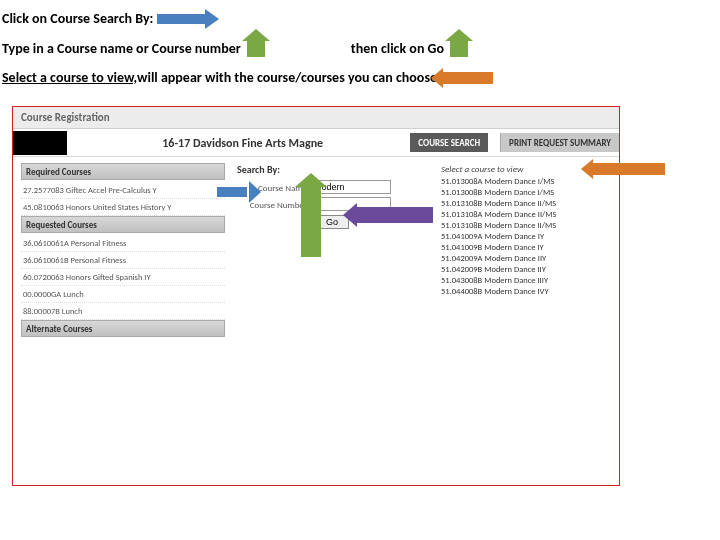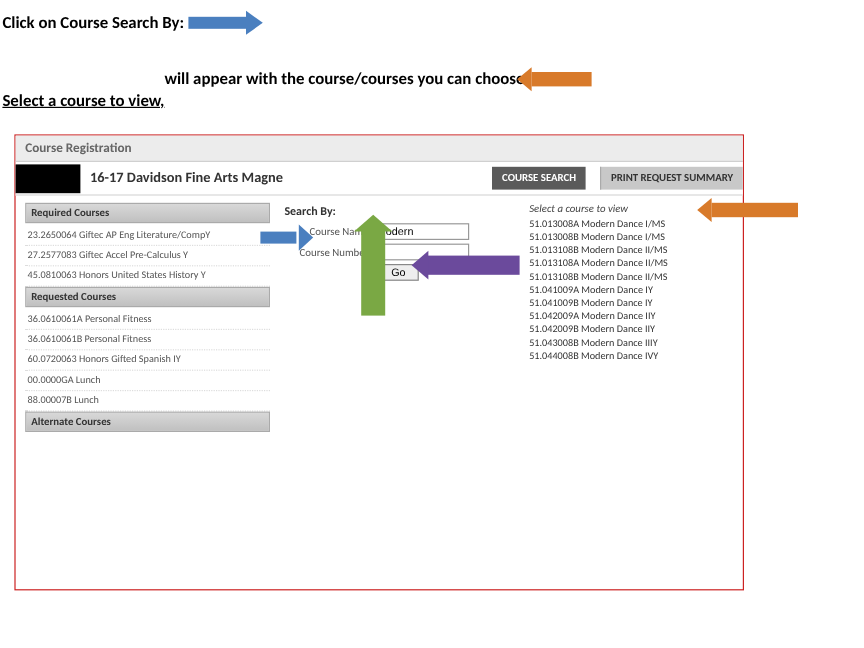--- a/index.html
+++ b/index.html
@@ -1,21 +1,21 @@
 <!DOCTYPE html>
 <html><head>
 <meta charset="utf-8">
 <style>
   * { box-sizing: border-box; margin: 0; padding: 0; }
   body { font-family: Calibri, Arial, sans-serif; font-size: 12px; background: #fff; width: 720px; height: 540px; position: relative; }
   
   .instructions { padding: 10px 2px 8px; }
   .instr-line { margin-bottom: 12px; font-size: 14px; font-weight: bold; color: #000; display: flex; align-items: center; }
   .instr-line .gap { display: inline-block; }
-  .underline { text-decoration: underline; margin-top: 36px; }
+  .underline { text-decoration: underline; }
   
   .arrow-blue-right {
     display: inline-block; width: 60px; height: 16px; position: relative; margin-left: 4px;
     background: linear-gradient(to right, #4a7fbf 0%, #4a7fbf 100%);
     background-size: 48px 10px; background-repeat: no-repeat; background-position: 0 3px;
   }
   .arrow-blue-right::after {
     content: ''; position: absolute; right: -2px; top: -2px;
     border-left: 14px solid #4a7fbf; border-top: 10px solid transparent; border-bottom: 10px solid transparent;
   }
@@ -29,21 +29,21 @@
   }
   .arrow-orange-left::before {
     content:''; position:absolute; left:-12px; top:-4px;
     border-right: 12px solid #d87a2a; border-top: 10px solid transparent; border-bottom: 10px solid transparent;
   }
   
   .app-frame { margin: 0 12px; border: 1px solid #c22; width: 608px; height: 380px; position: relative; background: #fff; }
   
   .app-titlebar { background: #ececec; border-bottom: 1px solid #d0d0d0; padding: 4px 8px; font-size: 11px; color: #666; font-weight: bold; }
   
-  .app-header { background: #fff; display: flex; align-items: center; height: 28px; border-bottom: 1px solid #d8d8d8; }
+  .app-header { background: #fff; display: flex; align-items: center; height: 28px; border-bottom: 1px solid #d8d8d8; text-align: center; }
   .blackbox { width: 54px; height: 24px; background: #000; margin-right: 8px; }
   .school-title { font-size: 12px; font-weight: bold; color: #333; flex: 1; }
   .header-tabs { display: flex; gap: 12px; }
   .header-tab { background: #5a5a5a; color: #fff; font-size: 9px; font-weight: bold; padding: 4px 8px; }
   .header-tab.light { background: #c8c8c8; color: #333; border-left: 1px solid #aaa; }
   
   .app-body { display: flex; padding-top: 4px; height: calc(100% - 50px); }
   
   .col-left { width: 220px; padding: 2px 8px; font-size: 9px; color: #444; }
   .units { font-size: 9px; color: #666; margin: 4px 0 6px; }
@@ -78,40 +78,46 @@
 </style>
 </head>
 <body>
 
 <div class="instructions">
   <div class="instr-line">
     <span>Click on Course Search By:</span>
     <span class="arrow-blue-right"></span>
   </div>
   <div class="instr-line">
+    <span>Type in a Course name or Course number</span>
+    <span class="arrow-green-up"></span>
+    <span class="gap" style="width:86px;"></span>
+    <span>then click on Go</span>
+    <span class="arrow-green-up"></span>
+  </div>
+  <div class="instr-line">
     <span class="underline">Select a course to view,</span>
     <span> will appear with the course/courses you can choose</span>
     <span class="arrow-orange-left" style="margin-left:6px;"></span>
   </div>
 </div>
 
 <div class="app-frame">
   <div class="app-titlebar">Course Registration</div>
   <div class="app-header">
     <div class="blackbox"></div>
     <div class="school-title">16-17 Davidson Fine Arts Magne</div>
     <div class="header-tabs">
       <div class="header-tab">COURSE SEARCH</div>
       <div class="header-tab light">PRINT REQUEST SUMMARY</div>
     </div>
   </div>
   <div class="app-body">
     <div class="col-left">
       <div class="section-head">Required Courses</div>
-      <div class="course-row">23.2650064 Giftec AP Eng Literature/CompY</div>
       <div class="course-row">27.2577083 Giftec Accel Pre-Calculus Y</div>
       <div class="course-row">45.0810063 Honors United States History Y</div>
       <div class="section-head">Requested Courses</div>
       <div class="course-row">36.0610061A Personal Fitness</div>
       <div class="course-row">36.0610061B Personal Fitness</div>
       <div class="course-row">60.0720063 Honors Gifted Spanish IY</div>
       <div class="course-row">00.0000GA Lunch</div>
       <div class="course-row">88.00007B Lunch</div>
       <div class="section-head">Alternate Courses</div>
     </div>

